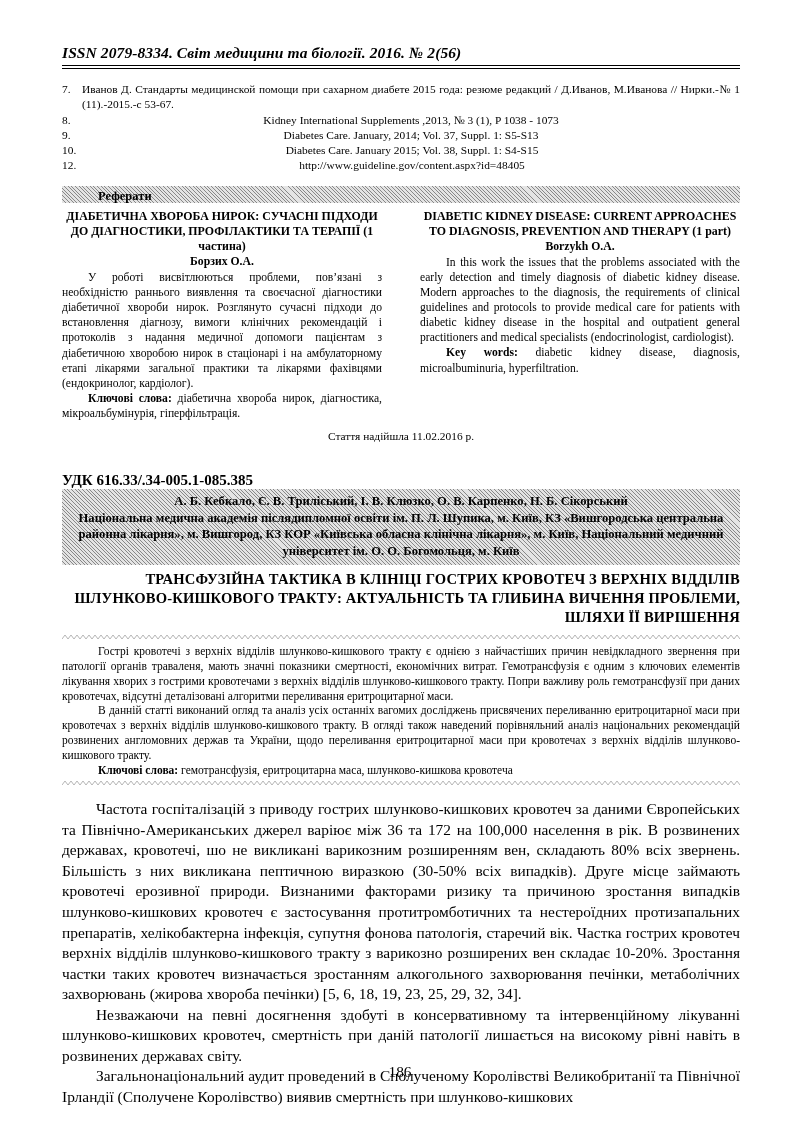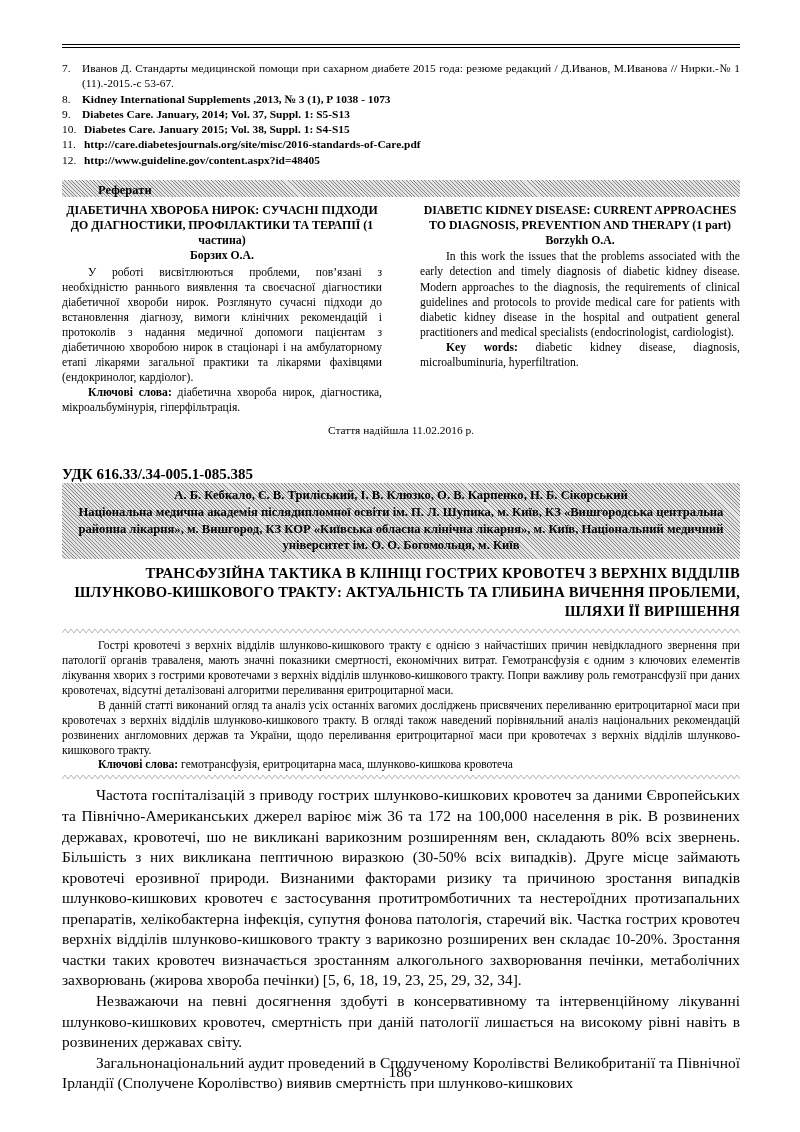--- a/index.html
+++ b/index.html
@@ -63,21 +63,21 @@
     flex: 0 0 auto;
     width: 20px;
     text-align: left;
   }
   .refnum.wide { width: 22px; }
   .reftext {
     flex: 1 1 auto;
     text-align: justify;
     text-justify: inter-word;
   }
-  .reftext.nj { text-align: left; font-weight: bold; }
+  .reftext.nj { text-align: center; }
 
   
   .hatch {
     background-color: #e4e4e4;
     background-image: repeating-linear-gradient(
       45deg,
       rgba(120,120,120,0.85) 0px,
       rgba(120,120,120,0.85) 0.7px,
       rgba(255,255,255,0) 0.7px,
       rgba(255,255,255,0) 2.6px
@@ -187,21 +187,21 @@
     text-align: justify;
     text-justify: inter-word;
     text-indent: 36px;
   }
   .small-abs p.kw { text-indent: 36px; }
 
   
   .body-text {
     font-size: 15.4px;
     line-height: 1.335;
-    margin-top: 4px;
+    margin-top: 12px;
   }
   .body-text p {
     margin: 0;
     text-align: justify;
     text-justify: inter-word;
     text-indent: 34px;
   }
 
   
   .folio {
@@ -212,43 +212,40 @@
     text-align: center;
     font-size: 15.4px;
   }
 </style>
 </head>
 <body>
 
 <div class="page">
   <div class="content">
 
+    <div class="runhead">ISSN 2079-8334. Світ медицини та біології. 2016. № 2(56)</div>
     <div class="runhead-rule"></div>
     <div class="runhead-rule2"></div>
 
     <div class="reflist">
       <div class="refrow">
         <span class="refnum">7.</span>
         <span class="reftext">Иванов Д. Стандарты медицинской помощи при сахарном диабете 2015 года: резюме редакций / Д.Иванов, М.Иванова // Нирки.-№ 1 (11).-2015.-с 53-67.</span>
       </div>
       <div class="refrow">
         <span class="refnum">8.</span>
         <span class="reftext nj">Kidney International Supplements ,2013, № 3 (1), P 1038 - 1073</span>
       </div>
       <div class="refrow">
         <span class="refnum">9.</span>
         <span class="reftext nj">Diabetes Care. January, 2014; Vol. 37, Suppl. 1: S5-S13</span>
       </div>
       <div class="refrow">
         <span class="refnum wide">10.</span>
         <span class="reftext nj">Diabetes Care. January 2015; Vol. 38, Suppl. 1: S4-S15</span>
-      </div>
-      <div class="refrow">
-        <span class="refnum wide">11.</span>
-        <span class="reftext nj">http://care.diabetesjournals.org/site/misc/2016-standards-of-Care.pdf</span>
       </div>
       <div class="refrow">
         <span class="refnum wide">12.</span>
         <span class="reftext nj">http://www.guideline.gov/content.aspx?id=48405</span>
       </div>
     </div>
 
     <div class="hatch band-referaty">
       <span>Реферати</span>
     </div>

